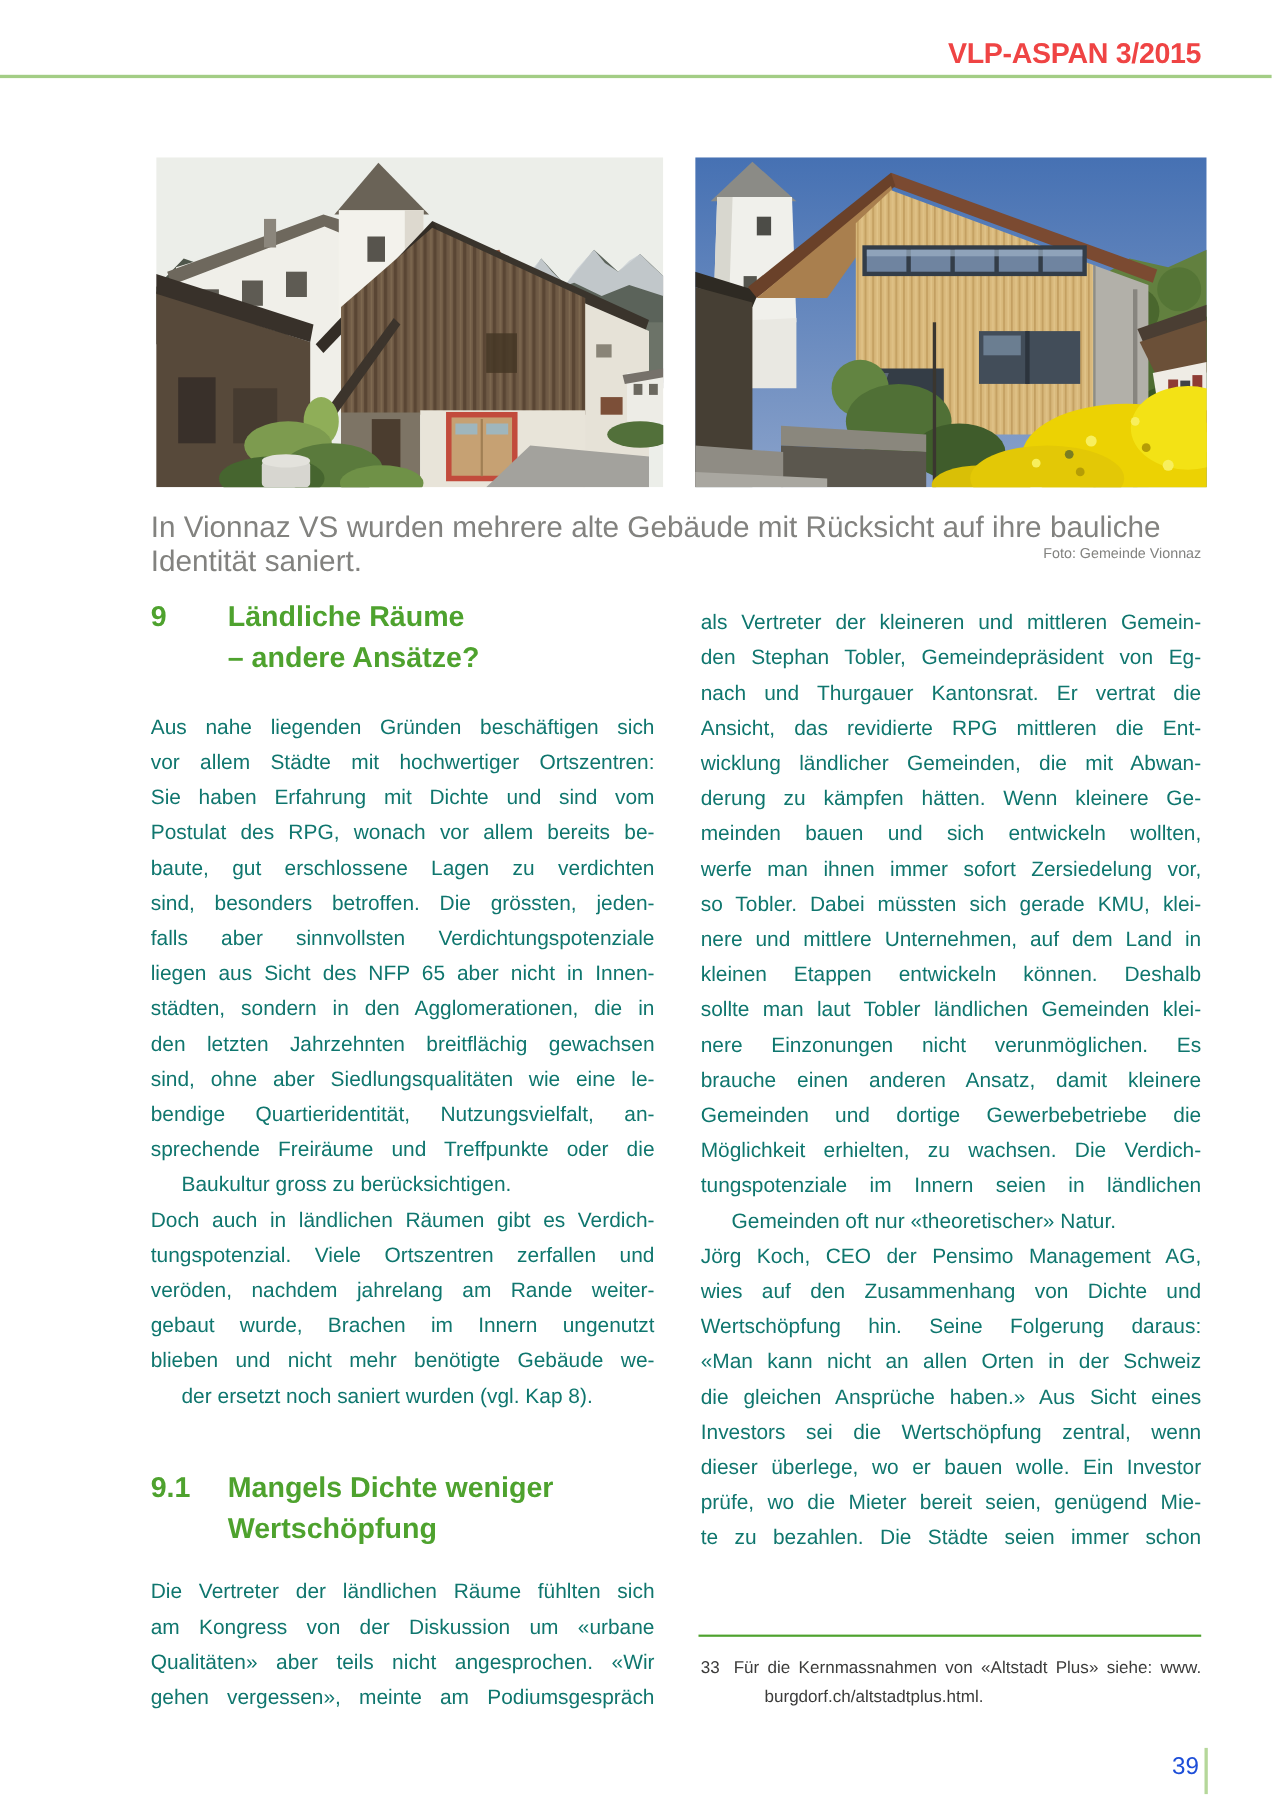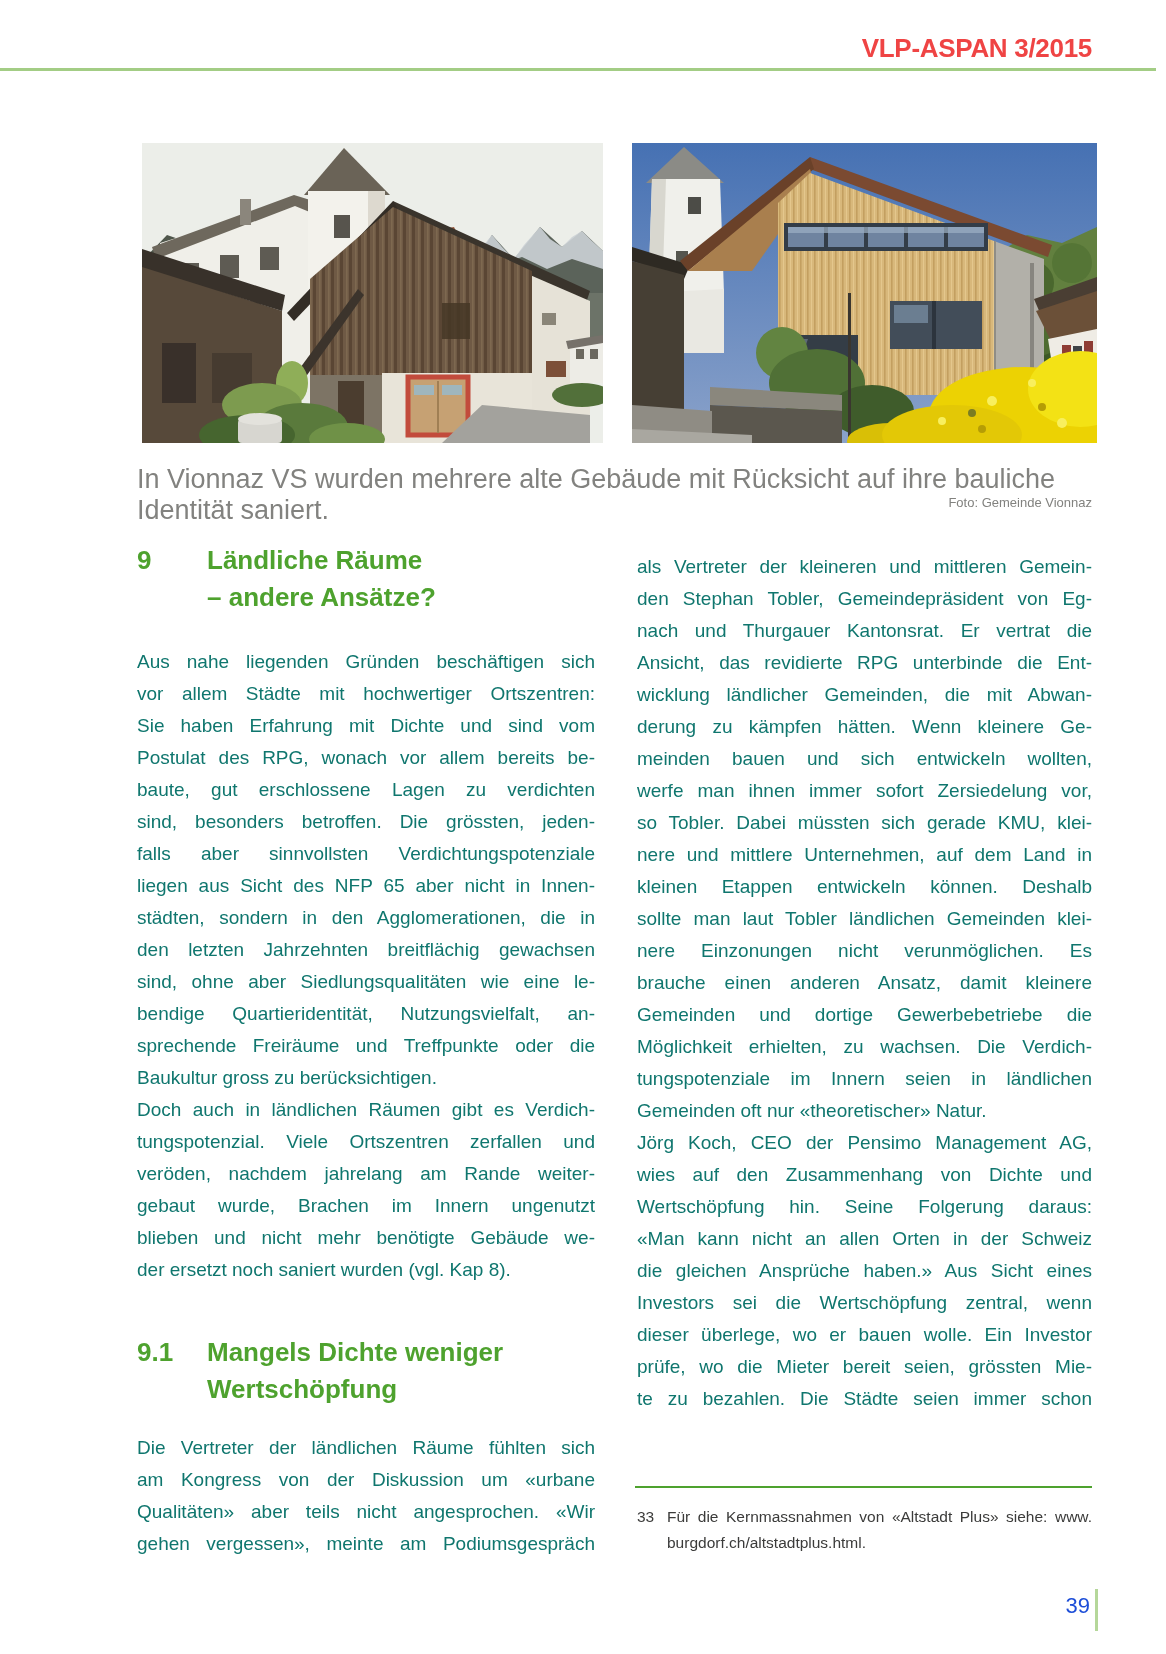--- a/index.html
+++ b/index.html
@@ -66,21 +66,21 @@
   .col-left-1 { left: 137px; top: 646px; }
   .col-left-2 { left: 137px; top: 1432px; }
   .col-right  { left: 637px; top: 551px; width: 455px; }
   .tline {
     display: block;
     text-align: justify;
     text-align-last: justify;
     height: 32px;
     overflow: hidden;
   }
-  .tline-end { text-align-last: left; }
+  .tline-end { text-align-last: left; margin-left: 28px; }
   .fn-rule {
     position: absolute;
     left: 635px; top: 1486px;
     width: 457px; height: 2px;
     background: #4ea22e;
   }
   .footnote {
     position: absolute;
     left: 637px; top: 1504px; width: 455px;
     font-size: 15.5px;
@@ -305,21 +305,21 @@
         <div class="tline">Qualitäten» aber teils nicht angesprochen. «Wir</div>
         <div class="tline">gehen vergessen», meinte am Podiumsgespräch</div>
       </div>
   </div>
 
   <div class="col col-right">
     <div class="para">
         <div class="tline">als Vertreter der kleineren und mittleren Gemein-</div>
         <div class="tline">den Stephan Tobler, Gemeindepräsident von Eg-</div>
         <div class="tline">nach und Thurgauer Kantonsrat. Er vertrat die</div>
-        <div class="tline">Ansicht, das revidierte RPG unterbinde die Ent-</div>
+        <div class="tline">Ansicht, das revidierte RPG mittleren die Ent-</div>
         <div class="tline">wicklung ländlicher Gemeinden, die mit Abwan-</div>
         <div class="tline">derung zu kämpfen hätten. Wenn kleinere Ge-</div>
         <div class="tline">meinden bauen und sich entwickeln wollten,</div>
         <div class="tline">werfe man ihnen immer sofort Zersiedelung vor,</div>
         <div class="tline">so Tobler. Dabei müssten sich gerade KMU, klei-</div>
         <div class="tline">nere und mittlere Unternehmen, auf dem Land in</div>
         <div class="tline">kleinen Etappen entwickeln können. Deshalb</div>
         <div class="tline">sollte man laut Tobler ländlichen Gemeinden klei-</div>
         <div class="tline">nere Einzonungen nicht verunmöglichen. Es</div>
         <div class="tline">brauche einen anderen Ansatz, damit kleinere</div>
@@ -329,21 +329,21 @@
         <div class="tline tline-end">Gemeinden oft nur «theoretischer» Natur.</div>
       </div>
     <div class="para">
         <div class="tline">Jörg Koch, CEO der Pensimo Management AG,</div>
         <div class="tline">wies auf den Zusammenhang von Dichte und</div>
         <div class="tline">Wertschöpfung hin. Seine Folgerung daraus:</div>
         <div class="tline">«Man kann nicht an allen Orten in der Schweiz</div>
         <div class="tline">die gleichen Ansprüche haben.» Aus Sicht eines</div>
         <div class="tline">Investors sei die Wertschöpfung zentral, wenn</div>
         <div class="tline">dieser überlege, wo er bauen wolle. Ein Investor</div>
-        <div class="tline">prüfe, wo die Mieter bereit seien, grössten Mie-</div>
+        <div class="tline">prüfe, wo die Mieter bereit seien, genügend Mie-</div>
         <div class="tline">te zu bezahlen. Die Städte seien immer schon</div>
       </div>
   </div>
 
   <div class="fn-rule"></div>
   <div class="footnote">
     <span class="fn-num">33</span>
     <span class="fn-lines">
       <span class="tline">Für die Kernmassnahmen von «Altstadt Plus» siehe: www.</span>
       <span class="tline tline-end">burgdorf.ch/altstadtplus.html.</span>

